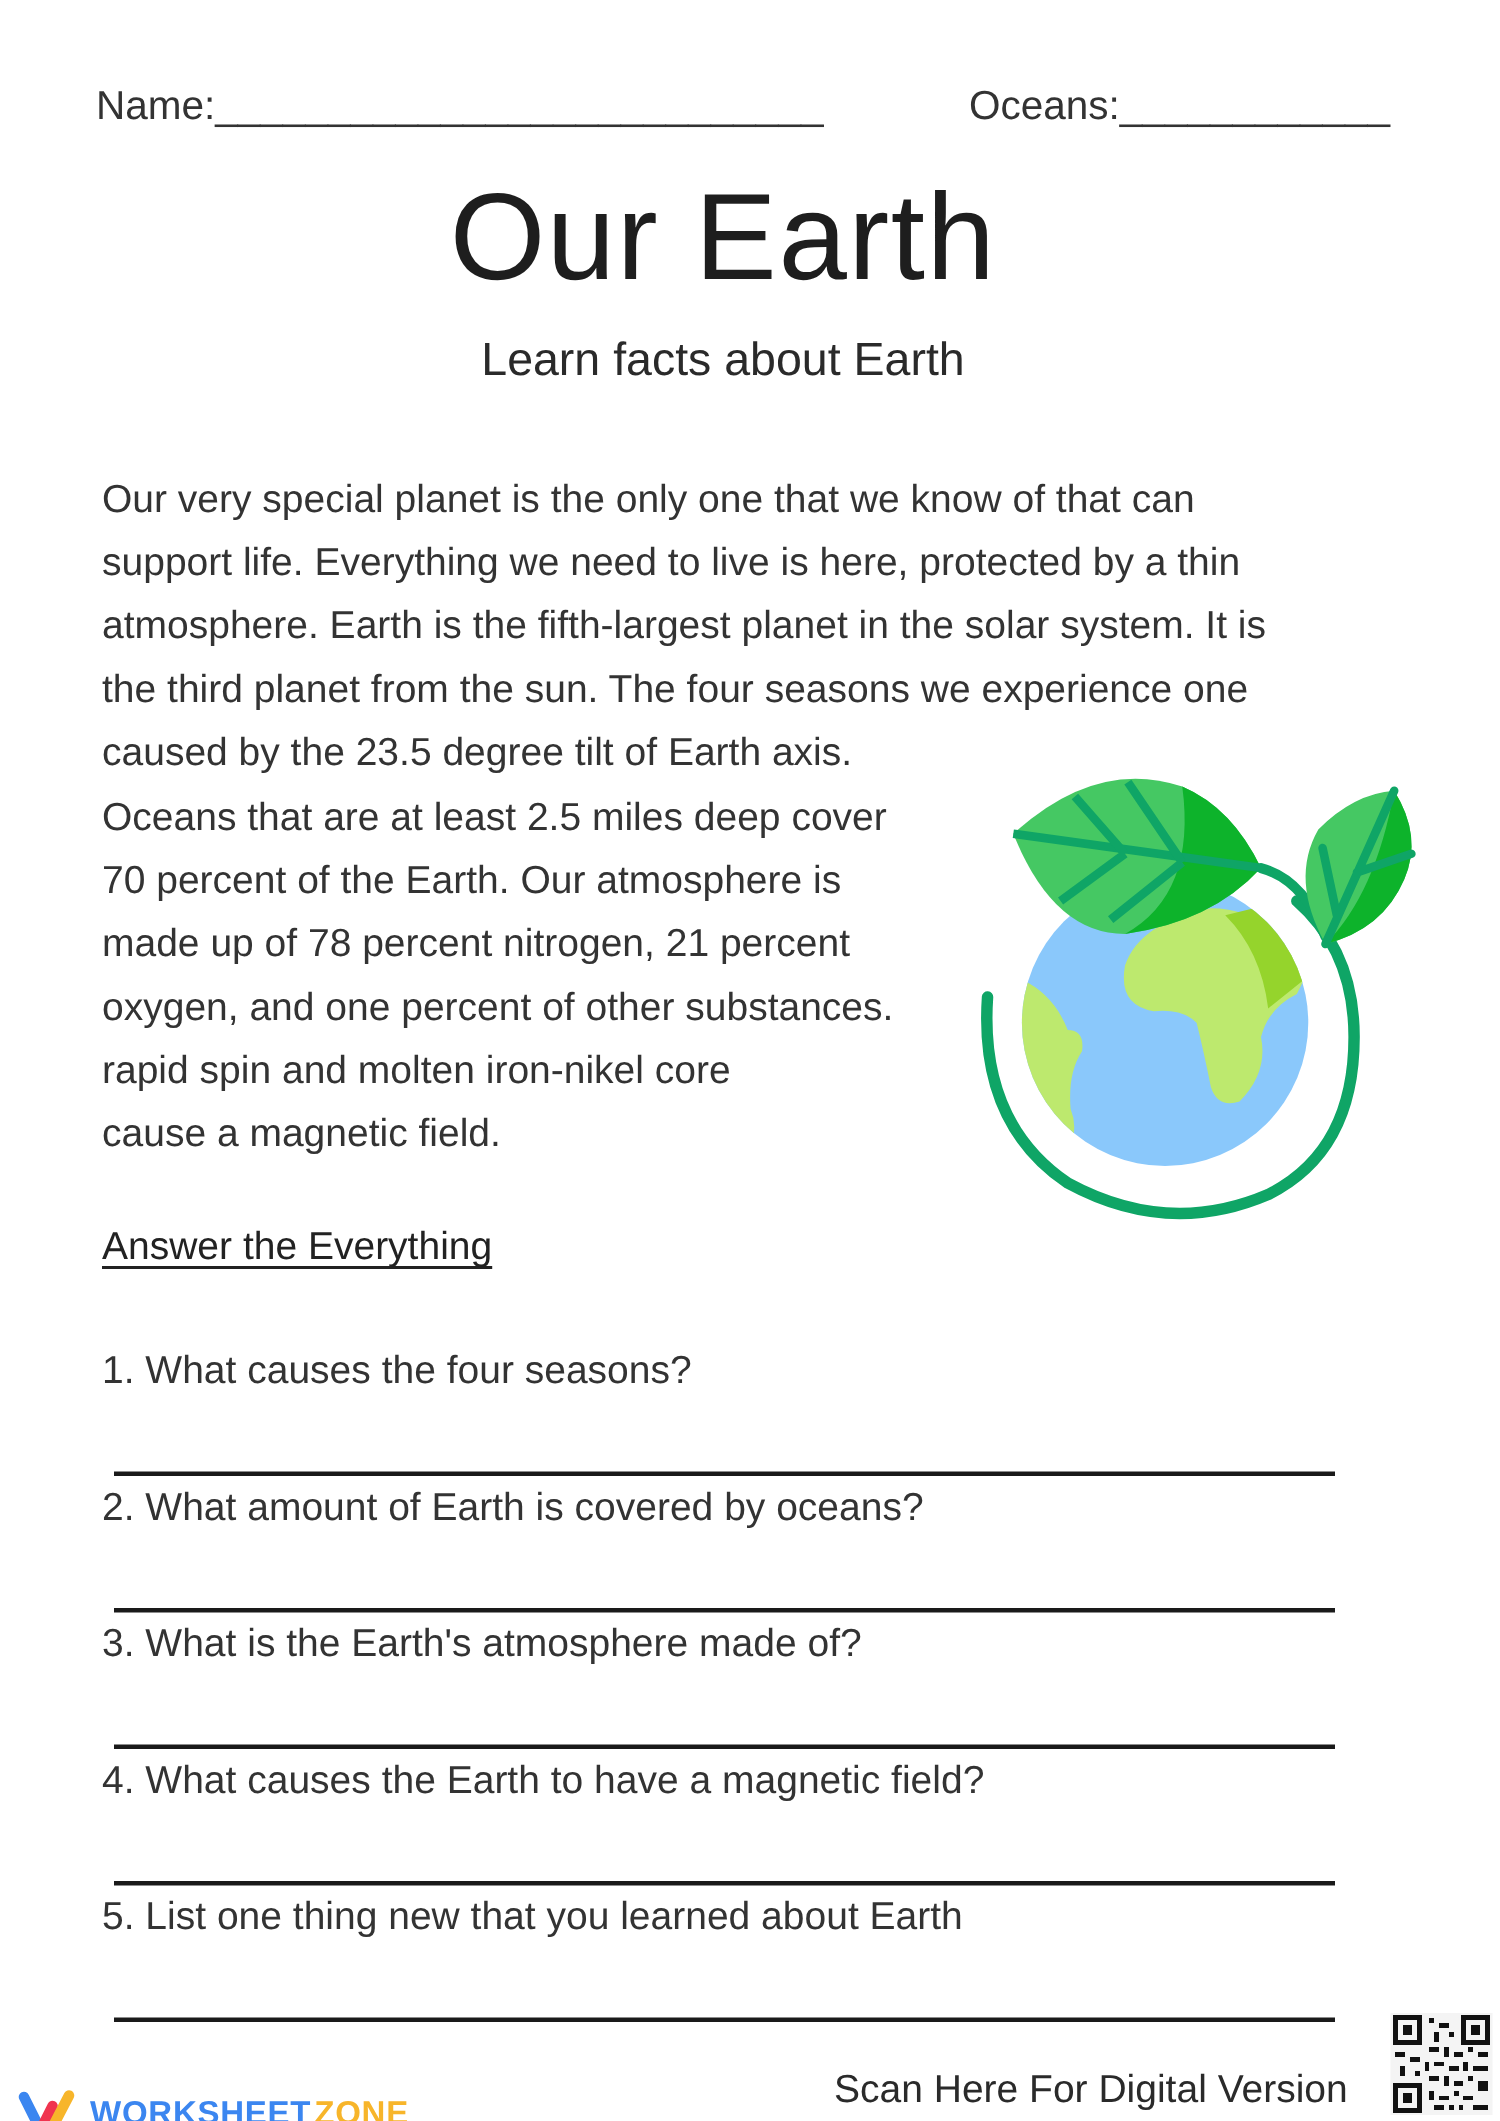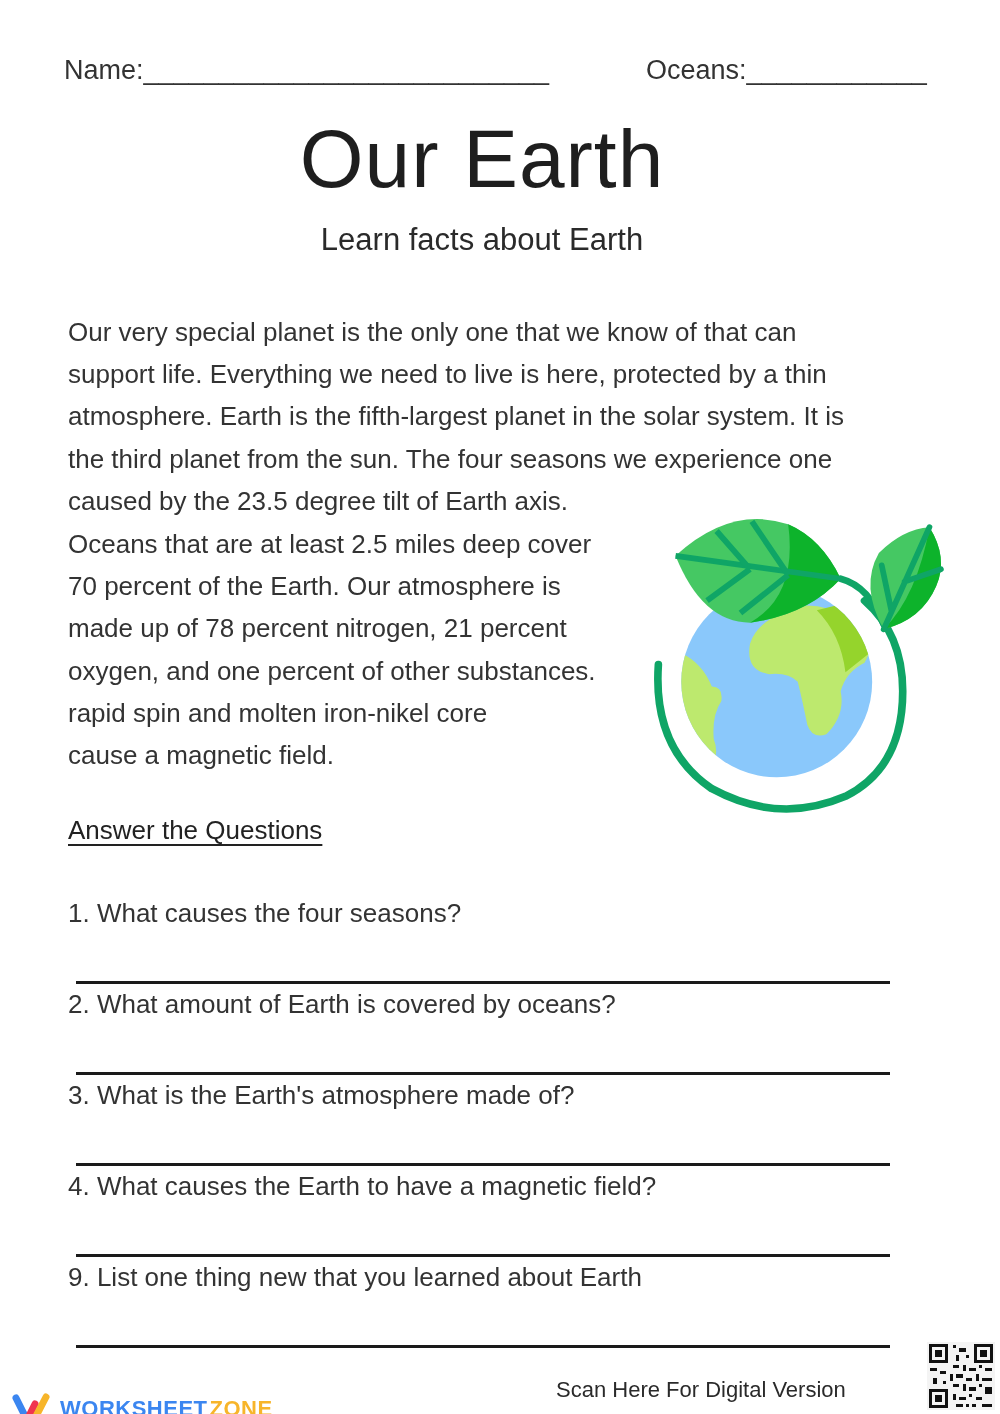--- a/index.html
+++ b/index.html
@@ -14,21 +14,21 @@
   .p1 { top:287px; }
   .p2 { top:499px; }
   .illus { position:absolute; left:645px; top:510px; width:315px; height:315px; }
   .section { position:absolute; left:68px; top:815px; font-size:26px; color:#222; text-decoration:underline; text-underline-offset:5px; text-decoration-thickness:2px; }
   .q { position:absolute; left:68px; font-size:26px; color:#333; white-space:nowrap; }
   .aline { position:absolute; left:76px; width:814px; height:3px; background:#1a1a1a; }
   .brand { position:absolute; left:10px; top:1391px; height:36px; display:flex; align-items:center; }
   .brand .logo { width:44px; height:34px; margin-right:6px; }
   .brand .w1 { font-size:22px; font-weight:bold; color:#3b86f0; letter-spacing:0.5px; }
   .brand .w2 { font-size:22px; font-weight:bold; color:#f7b52a; letter-spacing:0.5px; margin-left:2px;text-align:right; }
-  .scan { position:absolute; left:556px; top:1377px; font-size:22px; color:#2a2a2a; }
+  .scan { position:absolute; left:556px; top:1377px; font-size:26px; color:#2a2a2a; }
   .qr { position:absolute; left:927px; top:1342px; width:68px; height:68px; background:#f4f4f4; }
 </style>
 </head>
 <body>
 
 <div class="hdr name">Name:___________________________</div>
 <div class="hdr grade">Oceans:____________</div>
 
 <h1 class="title" style="margin:0;">Our Earth</h1>
 <div class="subtitle">Learn facts about Earth</div>
@@ -74,35 +74,35 @@
     <path d="M75 22 L110 62 M112 12 L150 68 M65 95 L110 62 M100 108 L150 68" stroke="#0fa566" stroke-width="6" fill="none"></path>
 
     <path d="M205 72 Q235 80 250 120" stroke="#0fa566" stroke-width="7" fill="none" stroke-linecap="round"></path>
 
     <path d="M250 125 Q225 80 245 45 Q270 20 298 18 Q318 50 305 80 Q290 115 250 125 Z" fill="#45c863"></path>
     <path d="M298 18 Q318 50 305 80 Q290 115 250 125 Q285 90 298 18 Z" fill="#0db32b"></path>
     <path d="M250 125 L298 18 M258 105 L248 58 M272 75 L310 62" stroke="#0fa566" stroke-width="6" fill="none" stroke-linecap="round"></path>
   </svg>
 </div>
 
-<div class="section">Answer the Questions</div>
+<div class="section">Answer the Everything</div>
 
 <div class="q" style="top:898px;">1. What causes the four seasons?</div>
 <div class="aline" style="top:981px;"></div>
 
 <div class="q" style="top:989px;">2. What amount of Earth is covered by oceans?</div>
 <div class="aline" style="top:1072px;"></div>
 
 <div class="q" style="top:1080px;">3. What is the Earth's atmosphere made of?</div>
 <div class="aline" style="top:1163px;"></div>
 
 <div class="q" style="top:1171px;">4. What causes the Earth to have a magnetic field?</div>
 <div class="aline" style="top:1254px;"></div>
 
-<div class="q" style="top:1262px;">9. List one thing new that you learned about Earth</div>
+<div class="q" style="top:1262px;">5. List one thing new that you learned about Earth</div>
 <div class="aline" style="top:1345px;"></div>
 
 <div class="brand">
   <svg class="logo" viewBox="0 0 44 34">
     <line x1="6" y1="6" x2="17" y2="28" stroke="#3b86f0" stroke-width="7" stroke-linecap="round"></line>
     <line x1="17" y1="28" x2="25" y2="12" stroke="#f0344f" stroke-width="7" stroke-linecap="round"></line>
     <line x1="24" y1="28" x2="36" y2="5" stroke="#f7b52a" stroke-width="7" stroke-linecap="round"></line>
   </svg>
   <span class="w1">WORKSHEET</span>
   <span class="w2">ZONE</span>

